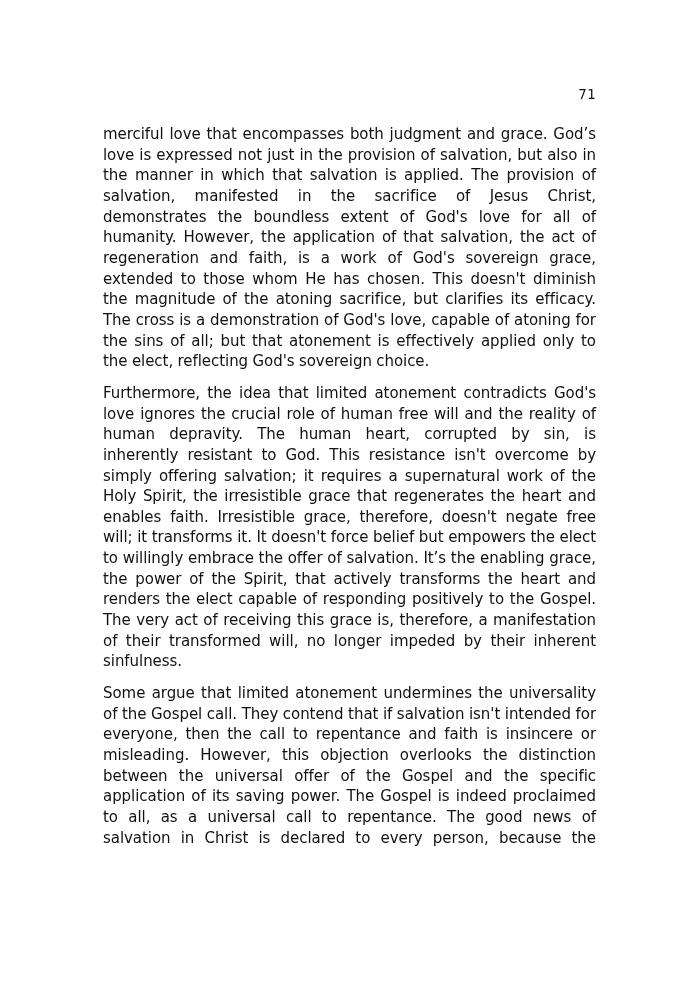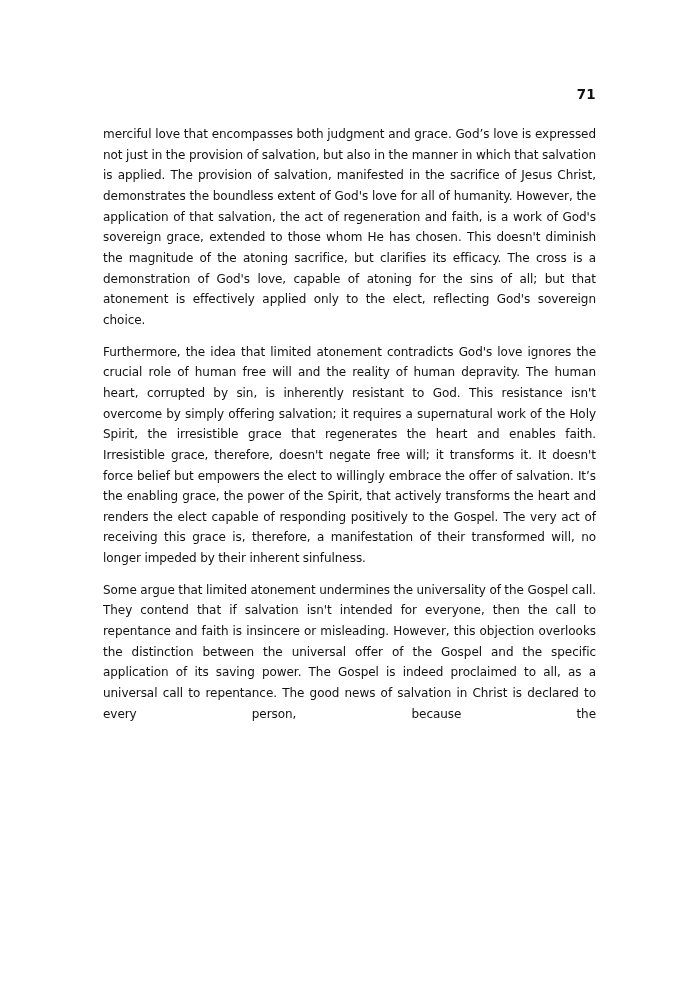--- a/index.html
+++ b/index.html
@@ -15,31 +15,30 @@
       font-family: "DejaVu Sans", sans-serif;
       color: #111111;
     }
     .page-number {
       position: absolute;
       top: 86px;
       right: 103px;
       font-size: 13.4px;
       line-height: 18px;
       letter-spacing: 0.3px;
-      font-weight: bold;
     }
     .body-text {
       position: absolute;
       top: 124px;
       left: 103px;
       width: 493px;
     }
     .para {
       margin: 0 0 11px 0;
-      font-size: 12px;
+      font-size: 15px;
       line-height: 20.65px;
       text-align: justify;
       letter-spacing: -0.05px;
       word-spacing: -0.3px;
     }
   </style>
 </head>
 <body>
 
 <div class="page-number">71</div>

